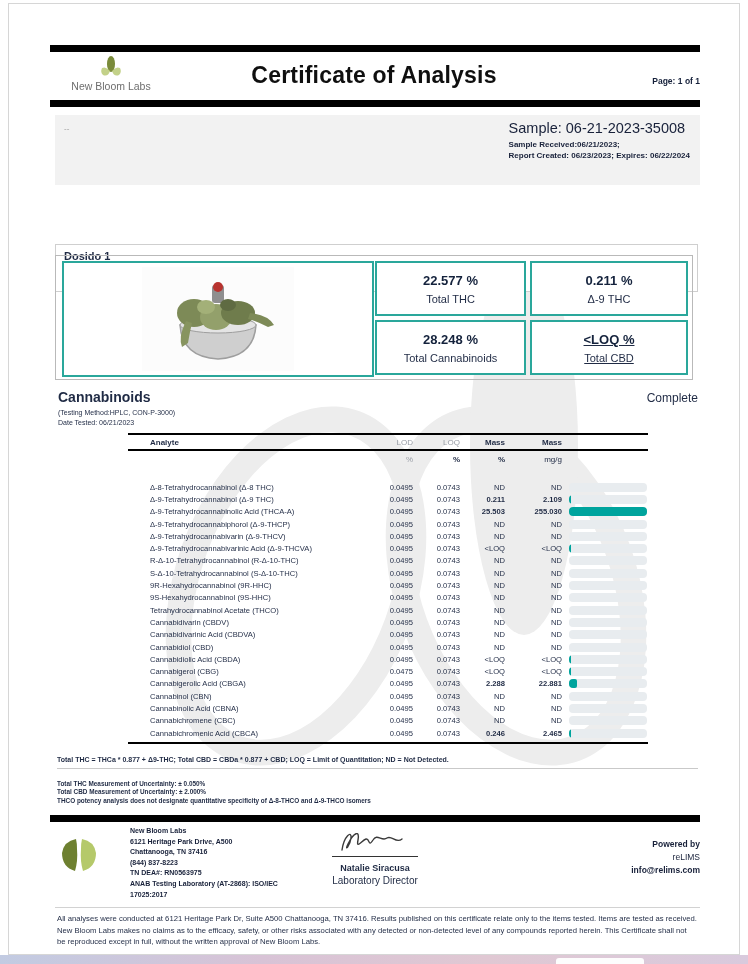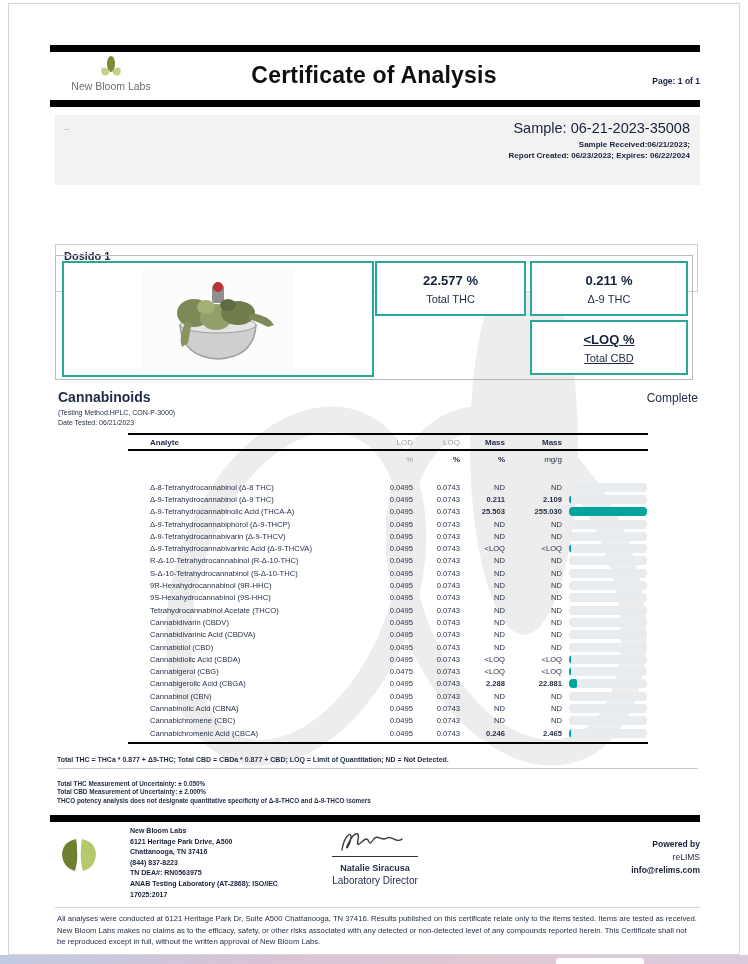--- a/index.html
+++ b/index.html
@@ -19,21 +19,21 @@
   .blackbar{left:50px;width:650px;height:7px;background:#000;}
   
   .hdr-logo{left:56px;top:56px;width:110px;text-align:center;}
   .hdr-logo svg{display:block;margin:0 auto;}
   .hdr-logo-text{font-size:10.5px;color:#6e6e6e;margin-top:2px;}
   .title{left:0;right:0;top:62px;text-align:center;font-size:23px;font-weight:bold;color:#0f0f0f;letter-spacing:.2px;}
   .page-label{right:48px;top:76px;font-size:8.5px;font-weight:bold;color:#15203a;}
   
   .sample-box{left:55px;top:115px;width:645px;height:70px;background:#f2f2f2;}
   .sample-dash{position:absolute;left:9px;top:9px;font-size:8px;color:#9b9b9b;}
-  .sample-right{position:absolute;right:10px;top:5px;text-align:right;}
+  .sample-right{position:absolute;right:10px;top:5px;text-align:left;}
   .sample-id{font-size:14.5px;color:#18213a;margin-bottom:3px;}
   .sample-small{font-size:8px;font-weight:bold;color:#18213a;line-height:11px;}
   
   .meta-box{left:55px;top:196px;width:641px;height:46px;border:1px solid #cfcfcf;background:#fff;margin-top:48px;}
   .meta-name{position:absolute;left:8px;top:5px;font-size:11px;font-weight:bold;}
   .meta-type{position:absolute;left:8px;top:23px;font-size:9px;}
   
   .photo-section{left:55px;top:255px;width:636px;height:123px;border:1px solid #b9b9b9;background:transparent;}
   .photo-box{position:absolute;left:6px;top:5px;width:308px;height:112px;border:2px solid #2aa79b;background:#fff;display:flex;align-items:center;justify-content:center;}
   .result-box{position:absolute;border:2px solid #2aa79b;background:#fff;display:flex;flex-direction:column;align-items:center;justify-content:center;gap:5px;}
@@ -141,20 +141,24 @@
     </svg>
   </div>
   <div class="result-box rb-tl">
     <div class="rb-value">22.577 %</div>
     <div class="rb-label">Total THC</div>
   </div>
   <div class="result-box rb-tr">
     <div class="rb-value">0.211 %</div>
     <div class="rb-label">Δ-9 THC</div>
   </div>
+  <div class="result-box rb-bl">
+    <div class="rb-value">28.248 %</div>
+    <div class="rb-label">Total Cannabinoids</div>
+  </div>
   <div class="result-box rb-br">
     <div class="rb-value">&lt;LOQ %</div>
     <div class="rb-label">Total CBD</div>
   </div>
 </div>
 
 <div class="abs z1 sec-title">Cannabinoids</div>
 <div class="abs z1 sec-status">Complete</div>
 <div class="abs z1 sec-method">(Testing Method:HPLC, CON-P-3000)</div>
 <div class="abs z1 sec-date">Date Tested: 06/21/2023</div>

